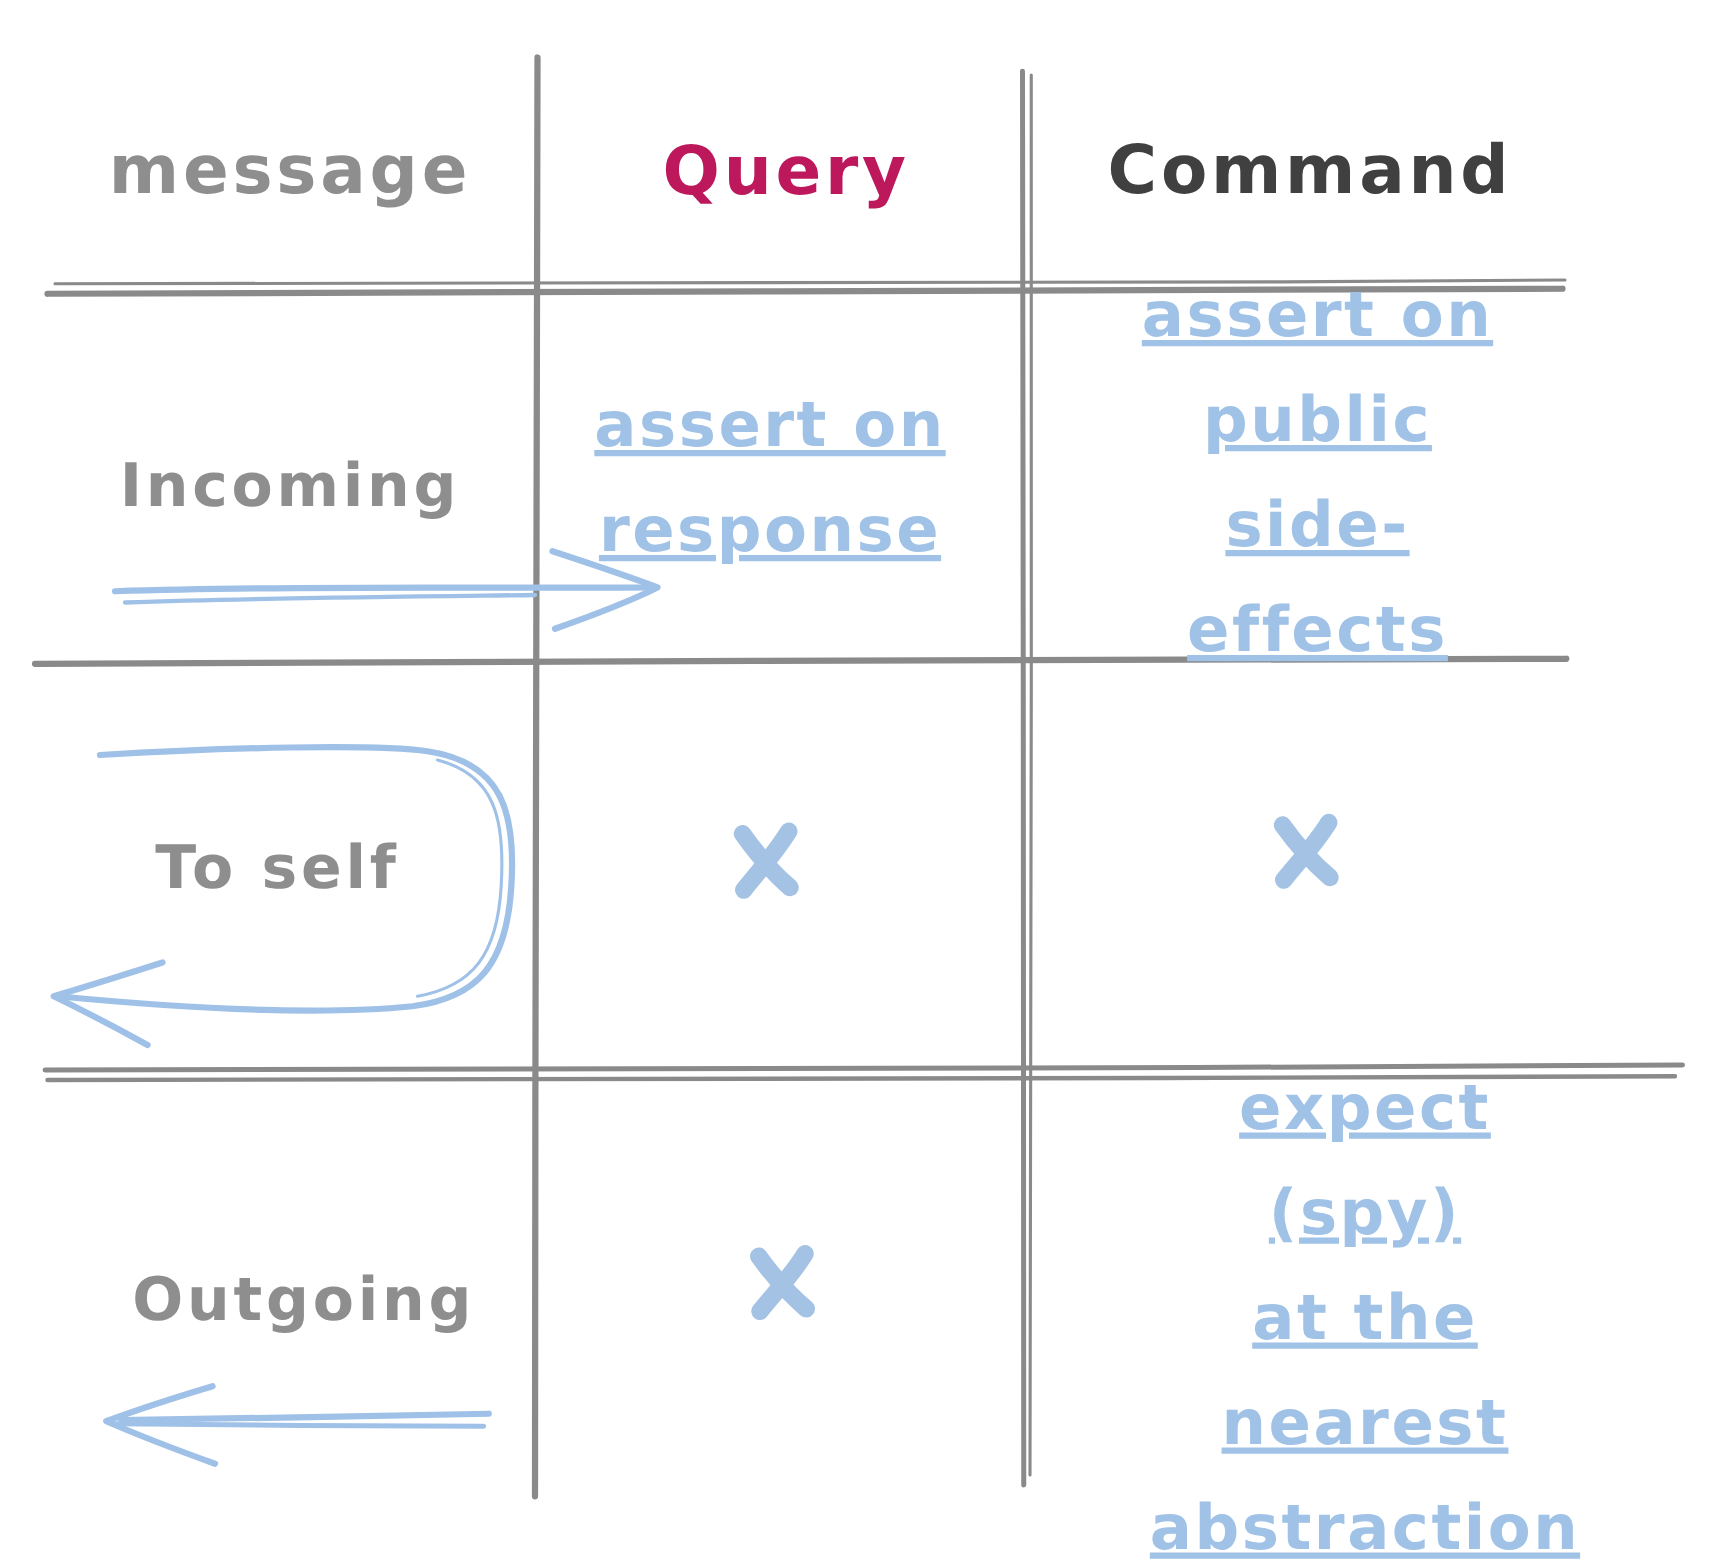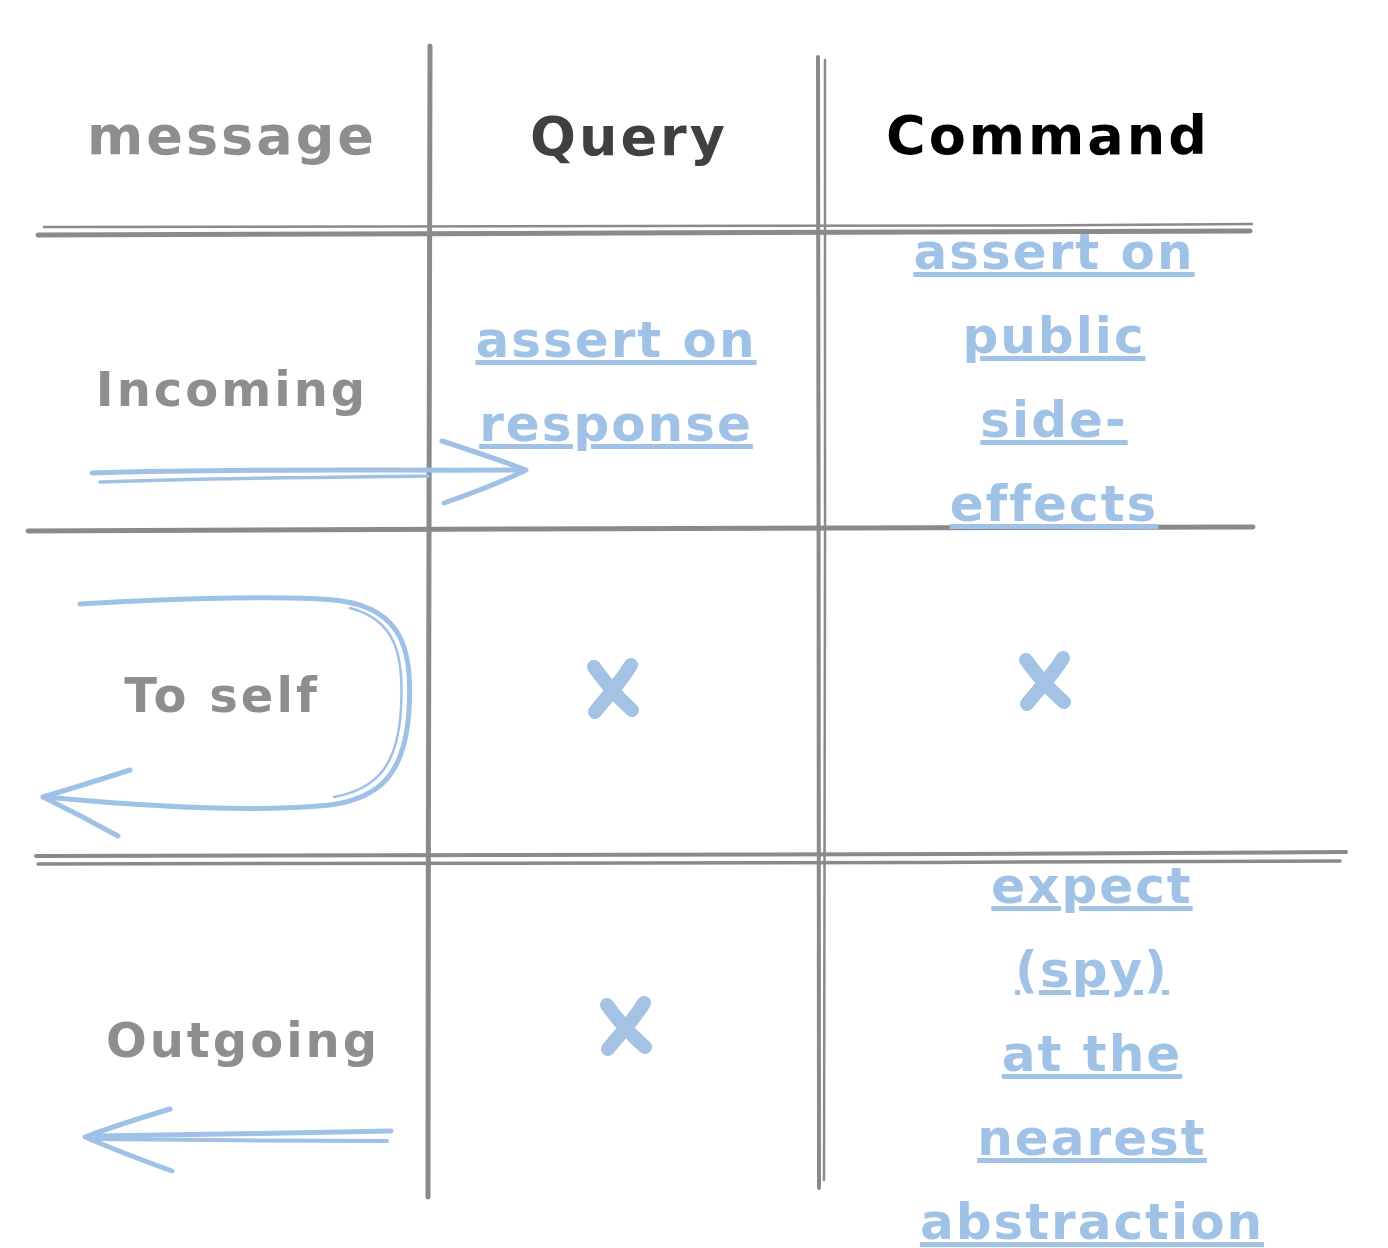--- a/index.html
+++ b/index.html
@@ -34,22 +34,22 @@
   }
   .gray-label {
     color: #8e8e8e;
     font-size: 48px;
     letter-spacing: 3px;
   }
   .header {
     font-size: 54px;
     letter-spacing: 3px;
   }
-  .header-query { color: #404040; }
-  .header-command { color: #000000; }
+  .header-query { color: #be185d; }
+  .header-command { color: #404040; }
   .blue-cell {
     color: #a0c2e6;
     font-size: 50px;
     letter-spacing: 2px;
     line-height: 84px;
     text-decoration: underline;
   }
 </style>
 </head>
 <body>

